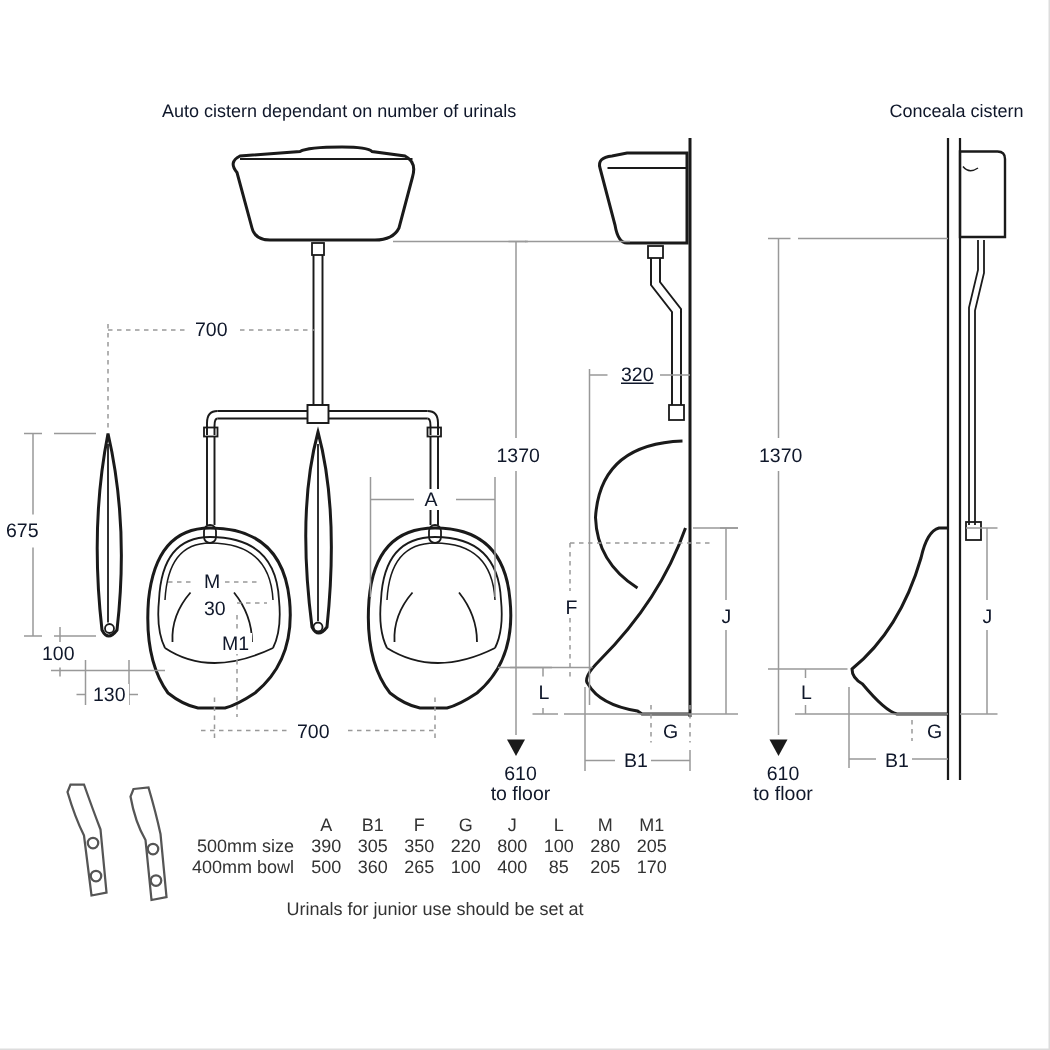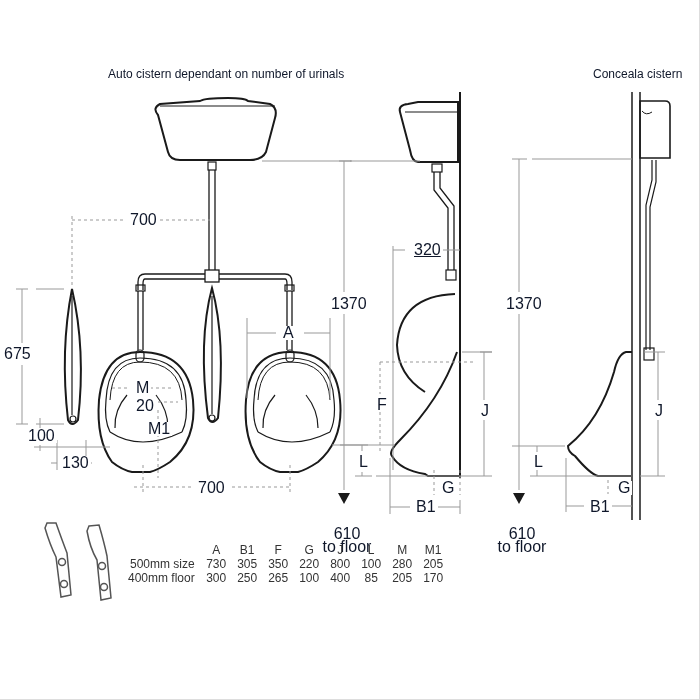--- a/index.html
+++ b/index.html
@@ -1,22 +1,22 @@
 <!DOCTYPE html>
 <html><head>
 <meta charset="utf-8">
 <style>
   html, body { margin: 0; padding: 0; background: #ffffff; }
   body { width: 700px; height: 700px; position: relative; overflow: hidden; font-family: "Liberation Sans", sans-serif; color: #333333; }
   .frame { position: absolute; left: 0; top: 0; width: 699px; height: 699px; border-right: 1px solid #dddddd; border-bottom: 1px solid #dddddd; }
   svg.drawing { position: absolute; left: 0; top: 0; width: 700px; height: 700px; }
   .txt { position: absolute; font-size: 12px; color: #0f172a; white-space: nowrap; line-height: 14px; }
   .title { font-size: 12px; }
-  .dim { font-size: 16px; background: #fff; padding: 0 2px; }
-  .center { text-align: center; margin-top: 18px; }
+  .dim { font-size: 13px; background: #fff; padding: 0 2px; }
+  .center { text-align: center; }
   table.spec { position: absolute; left: 128px; top: 543px; border-collapse: collapse; font-size: 12px; color: #333; }
   table.spec td, table.spec th { padding: 0 0 0 0; font-weight: normal; text-align: center; line-height: 14px; }
   table.spec th { height: 14px; }
   table.spec td.rl { text-align: right; padding-right: 6px; }
   table.spec td.v, table.spec th.h { width: 31px; }
   .note { position: absolute; left: 160px; top: 599px; width: 260px; text-align: center; font-size: 12px; line-height: 14px; color: #333; }
 </style>
 </head>
 <body>
 
@@ -205,21 +205,21 @@
 </svg>
 
 <div class="txt title" style="left:108px; top:67px;">Auto cistern dependant on number of urinals</div>
 <div class="txt title" style="left:593px; top:67px;">Conceala cistern</div>
 
 <div class="txt dim" style="left:128px; top:213px;">700</div>
 <div class="txt dim" style="left:2px; top:347px;">675</div>
 <div class="txt dim" style="left:26px; top:429px;">100</div>
 <div class="txt dim" style="left:60px; top:456px;">130</div>
 <div class="txt dim" style="left:134px; top:381px;">M</div>
-<div class="txt dim" style="left:134px; top:399px;">20</div>
+<div class="txt dim" style="left:134px; top:399px;">30</div>
 <div class="txt dim" style="left:146px; top:422px;">M1</div>
 <div class="txt dim" style="left:196px; top:481px;">700</div>
 <div class="txt dim" style="left:281px; top:326px;">A</div>
 <div class="txt dim" style="left:329px; top:297px;">1370</div>
 <div class="txt dim" style="left:412px; top:243px;text-decoration:underline;">320</div>
 <div class="txt dim" style="left:375px; top:398px;">F</div>
 <div class="txt dim" style="left:479px; top:404px;">J</div>
 <div class="txt dim" style="left:357px; top:455px;">L</div>
 <div class="txt dim" style="left:440px; top:481px;">G</div>
 <div class="txt dim" style="left:414px; top:500px;">B1</div>
@@ -241,37 +241,38 @@
     <th class="h">B1</th>
     <th class="h">F</th>
     <th class="h">G</th>
     <th class="h">J</th>
     <th class="h">L</th>
     <th class="h">M</th>
     <th class="h">M1</th>
   </tr>
   <tr>
     <td class="rl">500mm size</td>
-    <td class="v">730</td>
+    <td class="v">390</td>
     <td class="v">305</td>
     <td class="v">350</td>
     <td class="v">220</td>
     <td class="v">800</td>
     <td class="v">100</td>
     <td class="v">280</td>
     <td class="v">205</td>
   </tr>
   <tr>
-    <td class="rl">400mm floor</td>
-    <td class="v">300</td>
-    <td class="v">250</td>
+    <td class="rl">400mm bowl</td>
+    <td class="v">500</td>
+    <td class="v">360</td>
     <td class="v">265</td>
     <td class="v">100</td>
     <td class="v">400</td>
     <td class="v">85</td>
     <td class="v">205</td>
     <td class="v">170</td>
   </tr>
 </tbody>
   </table>
 
 <div class="note">
+  <div>Urinals for junior use should be set at</div>
 </div>
 
 </body></html>

